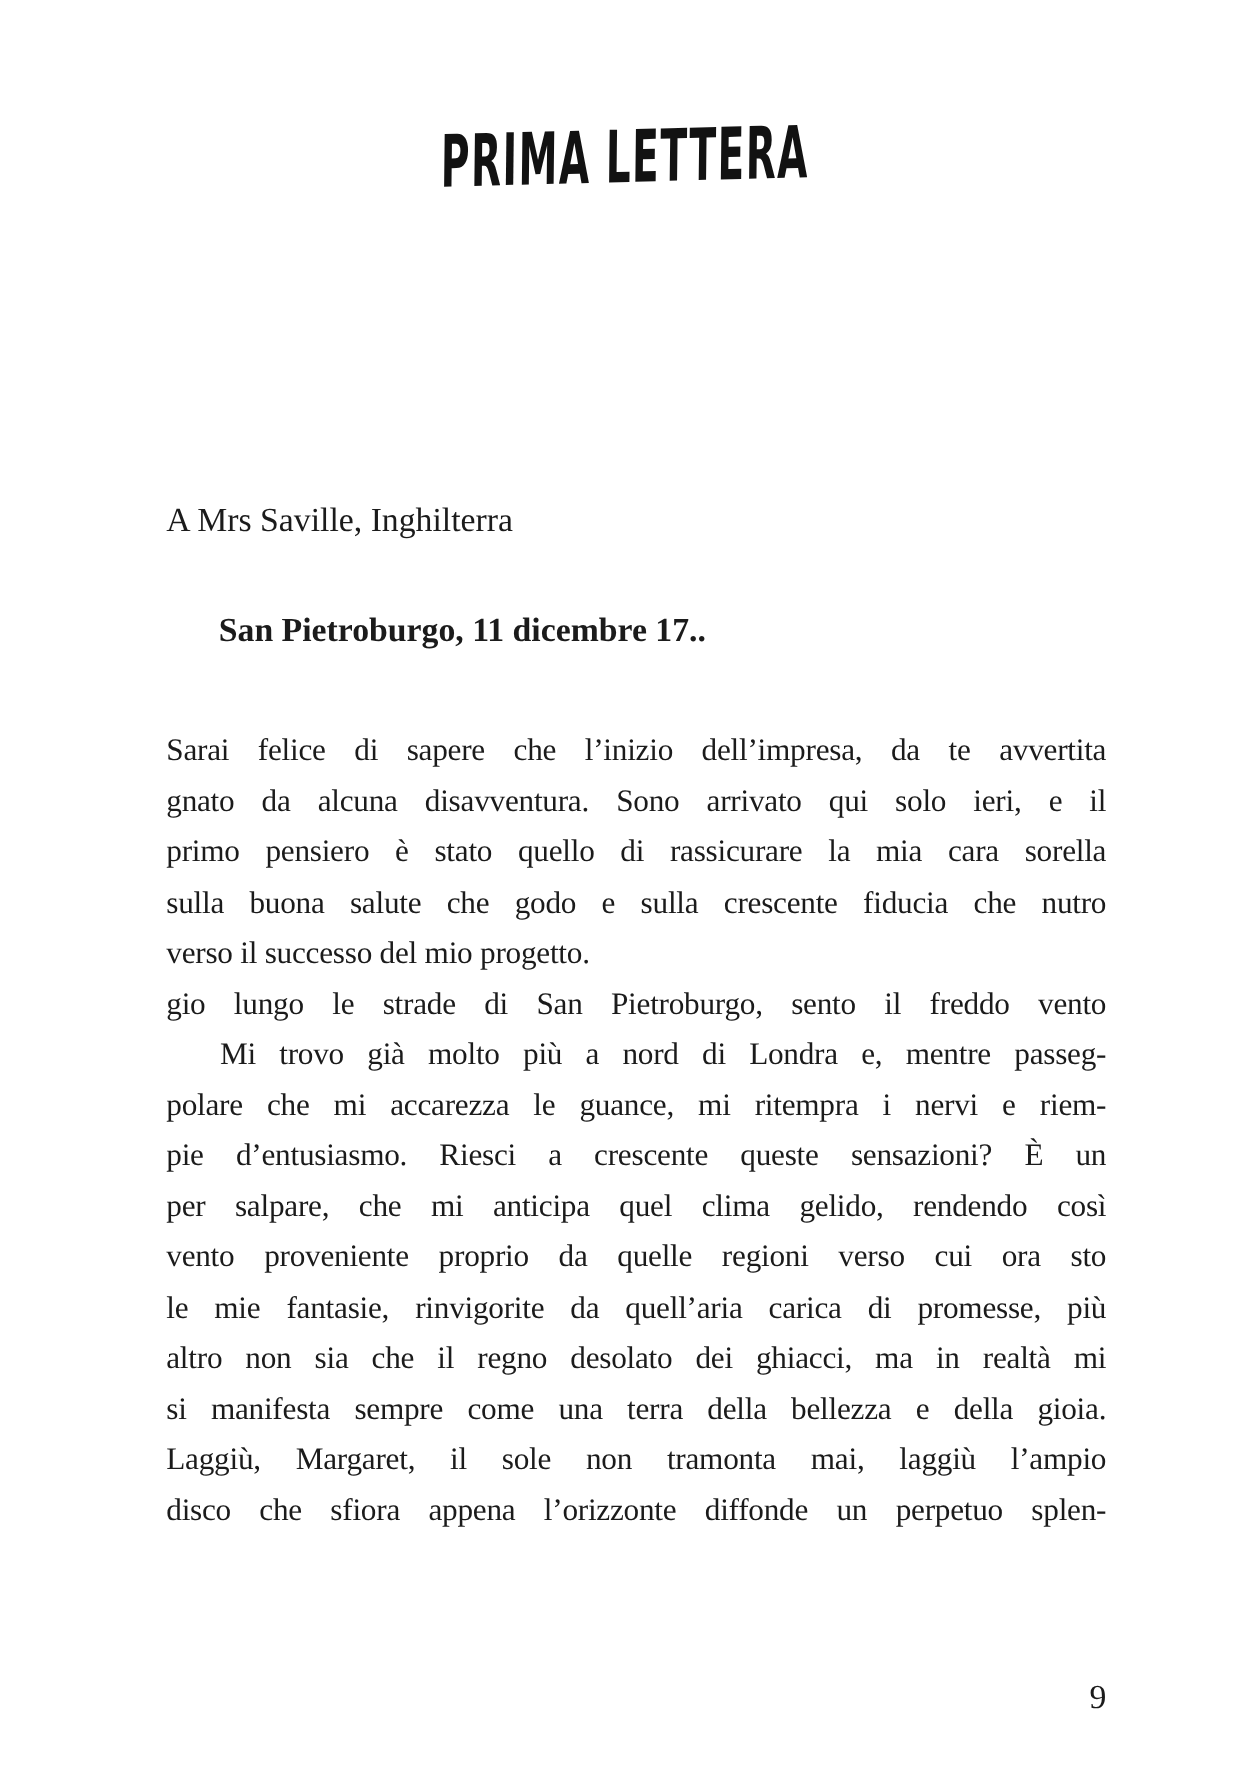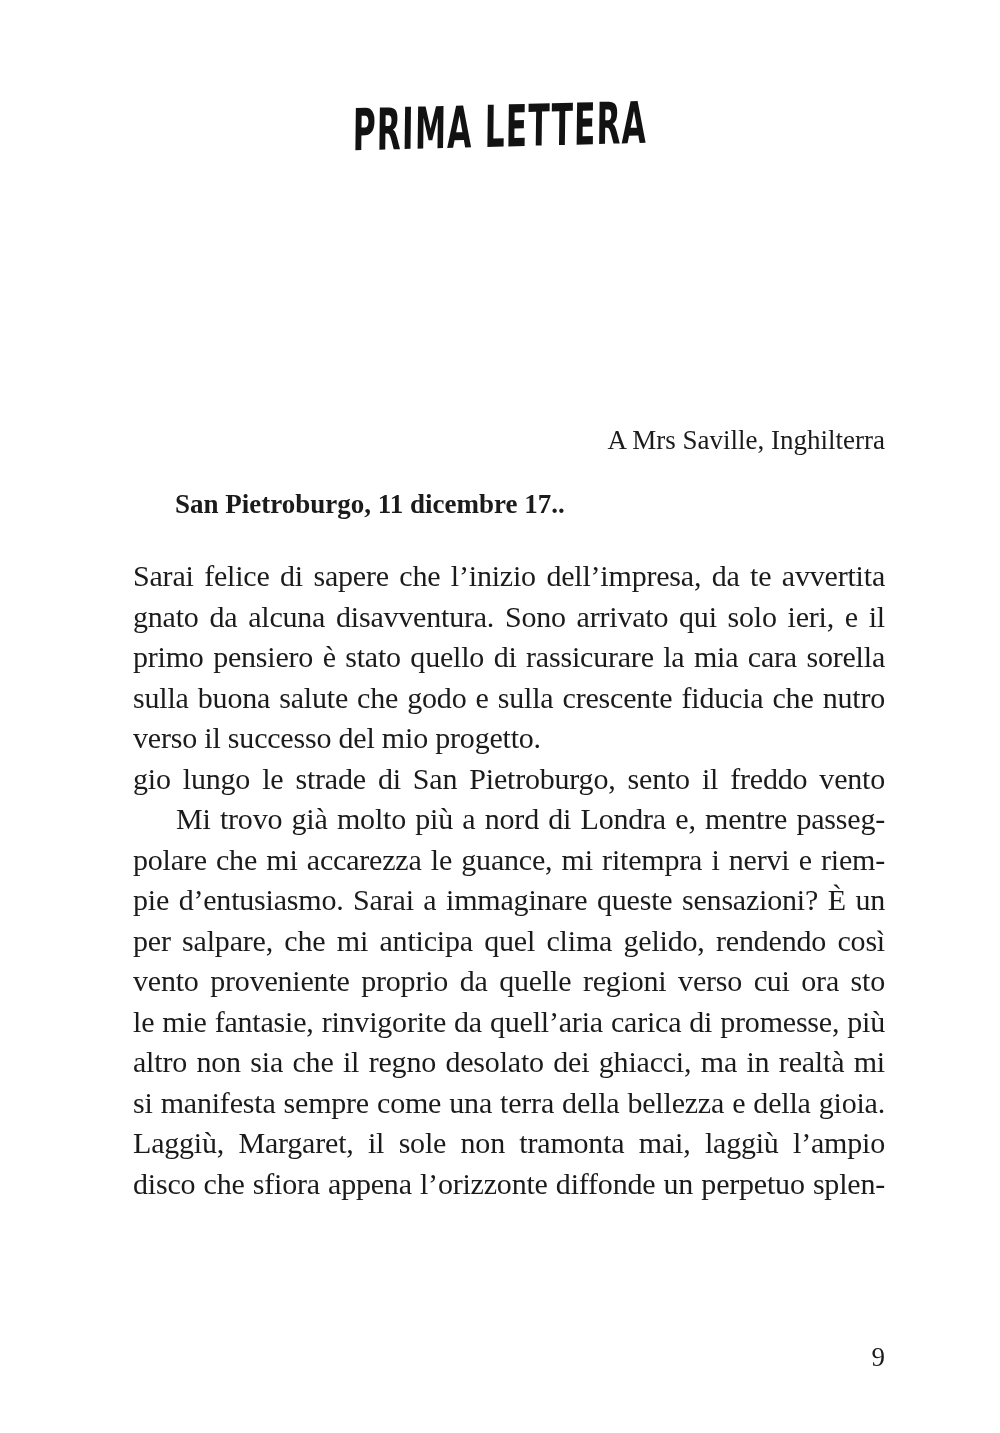--- a/index.html
+++ b/index.html
@@ -37,42 +37,40 @@
     color: #121212;
     transform: scale(0.56, 1.03) rotate(-0.8deg) skewX(-2deg);
     transform-origin: center;
     white-space: nowrap;
   }
   .recipient-line {
     position: absolute;
     top: 399px;
     left: 133px;
     width: 752px;
-    text-align: right;
     font-size: 27px;
     line-height: 34px;
-    margin-top: 24px;
   }
   .date-line {
     position: absolute;
     top: 487px;
     left: 133px;
     width: 752px;
     text-align: left;
     text-indent: 42px;
     font-size: 27px;
     line-height: 34px;
     font-weight: bold;
   }
   .body-text {
     position: absolute;
-    top: 556px;
+    top: 581px;
     left: 133px;
     width: 752px;
-    font-size: 30px;
+    font-size: 25px;
     line-height: 40.5px;
     letter-spacing: -0.2px;
   }
   .body-line {
     text-align: justify;
     text-align-last: justify;
     white-space: normal;
   }
   .body-line.flush {
     text-align-last: left;
@@ -105,21 +103,21 @@
 
   <div class="body-text">
     <div class="body-line">Sarai felice di sapere che l’inizio dell’impresa, da te avvertita</div>
     <div class="body-line">gnato da alcuna disavventura. Sono arrivato qui solo ieri, e il</div>
     <div class="body-line">primo pensiero è stato quello di rassicurare la mia cara sorella</div>
     <div class="body-line">sulla buona salute che godo e sulla crescente fiducia che nutro</div>
     <div class="body-line flush">verso il successo del mio progetto.</div>
     <div class="body-line">gio lungo le strade di San Pietroburgo, sento il freddo vento</div>
     <div class="body-line indent">Mi trovo già molto più a nord di Londra e, mentre passeg-</div>
     <div class="body-line">polare che mi accarezza le guance, mi ritempra i nervi e riem-</div>
-    <div class="body-line">pie d’entusiasmo. Sarai a immaginare queste sensazioni? È un</div>
+    <div class="body-line">pie d’entusiasmo. Riesci a crescente queste sensazioni? È un</div>
     <div class="body-line">per salpare, che mi anticipa quel clima gelido, rendendo così</div>
     <div class="body-line">vento proveniente proprio da quelle regioni verso cui ora sto</div>
     <div class="body-line">le mie fantasie, rinvigorite da quell’aria carica di promesse, più</div>
     <div class="body-line">altro non sia che il regno desolato dei ghiacci, ma in realtà mi</div>
     <div class="body-line">si manifesta sempre come una terra della bellezza e della gioia.</div>
     <div class="body-line">Laggiù, Margaret, il sole non tramonta mai, laggiù l’ampio</div>
     <div class="body-line">disco che sfiora appena l’orizzonte diffonde un perpetuo splen-</div>
   </div>
 
   <div class="page-number">9</div>

